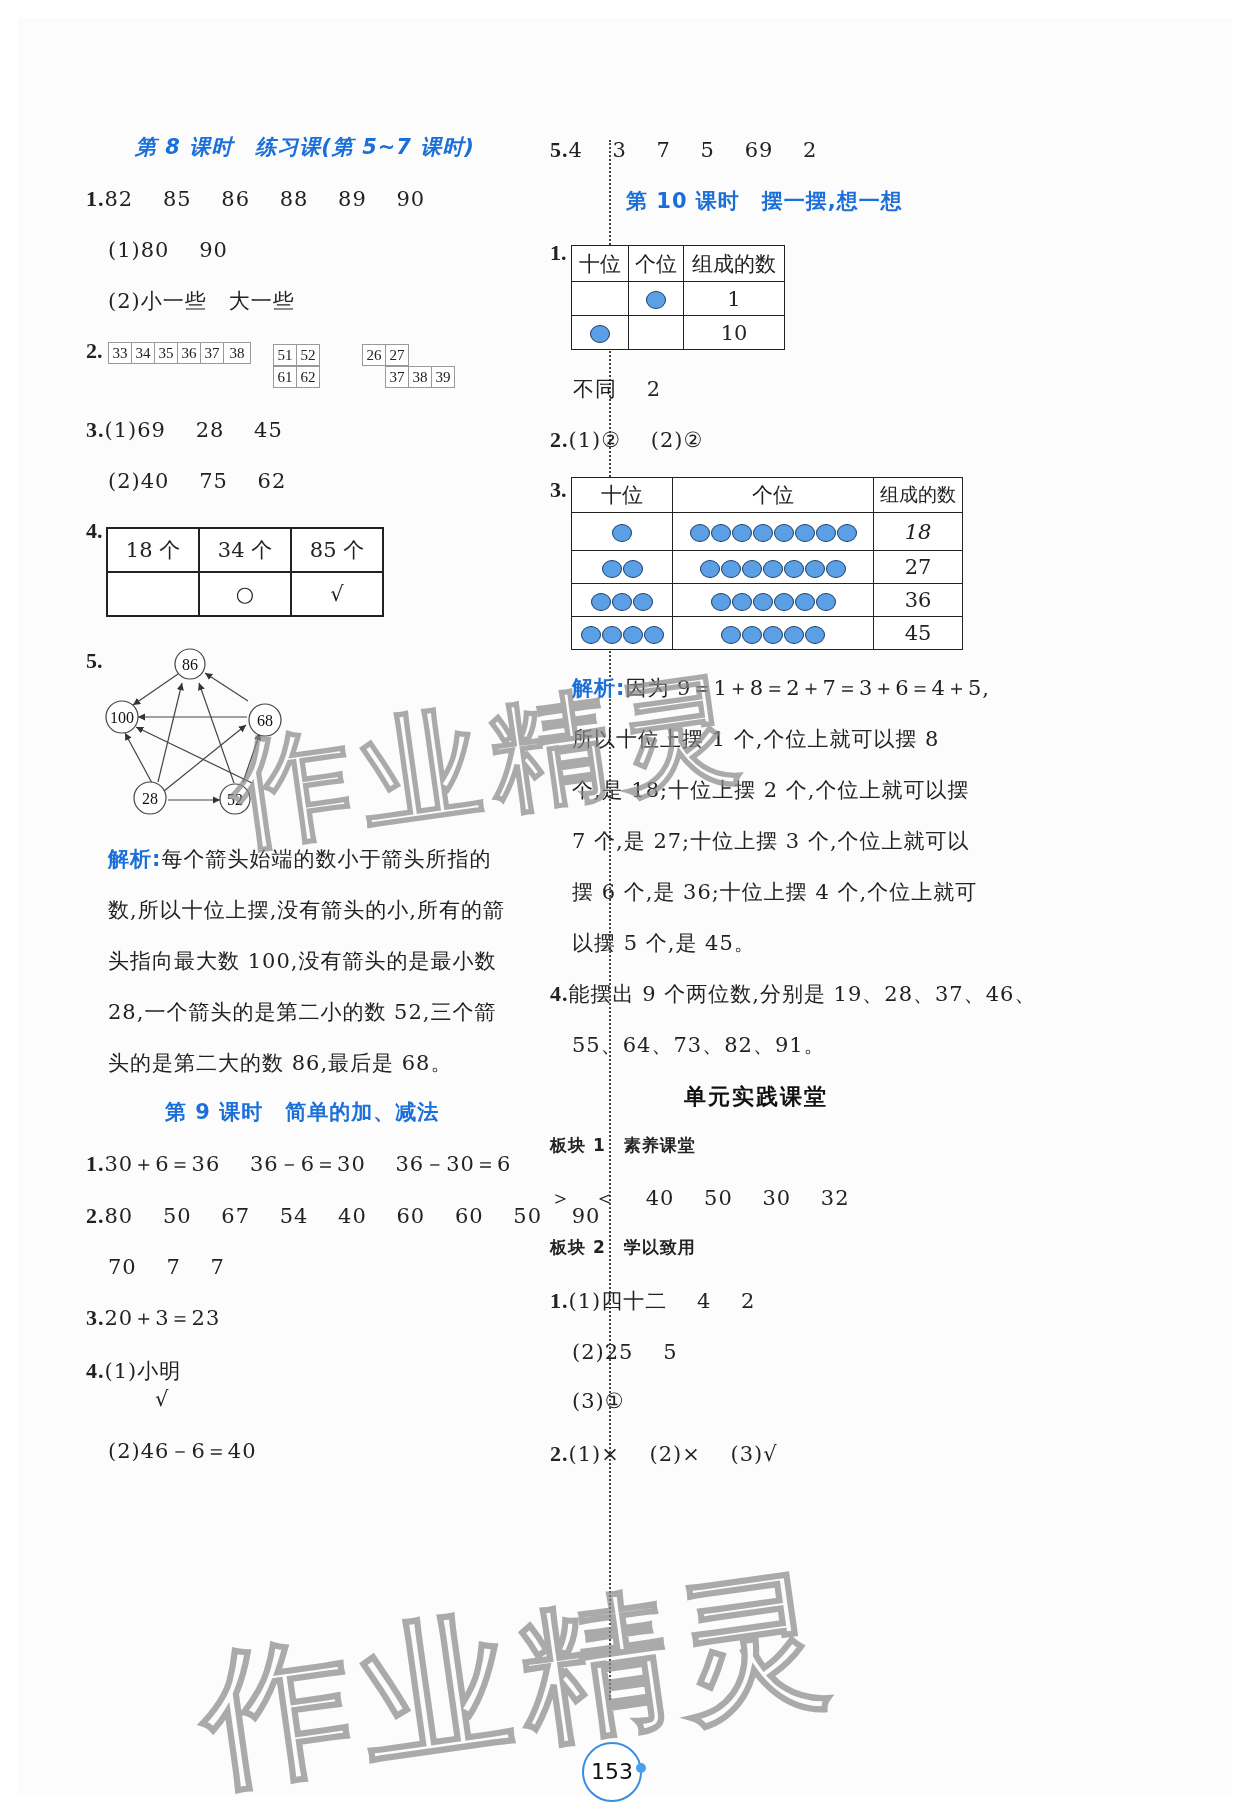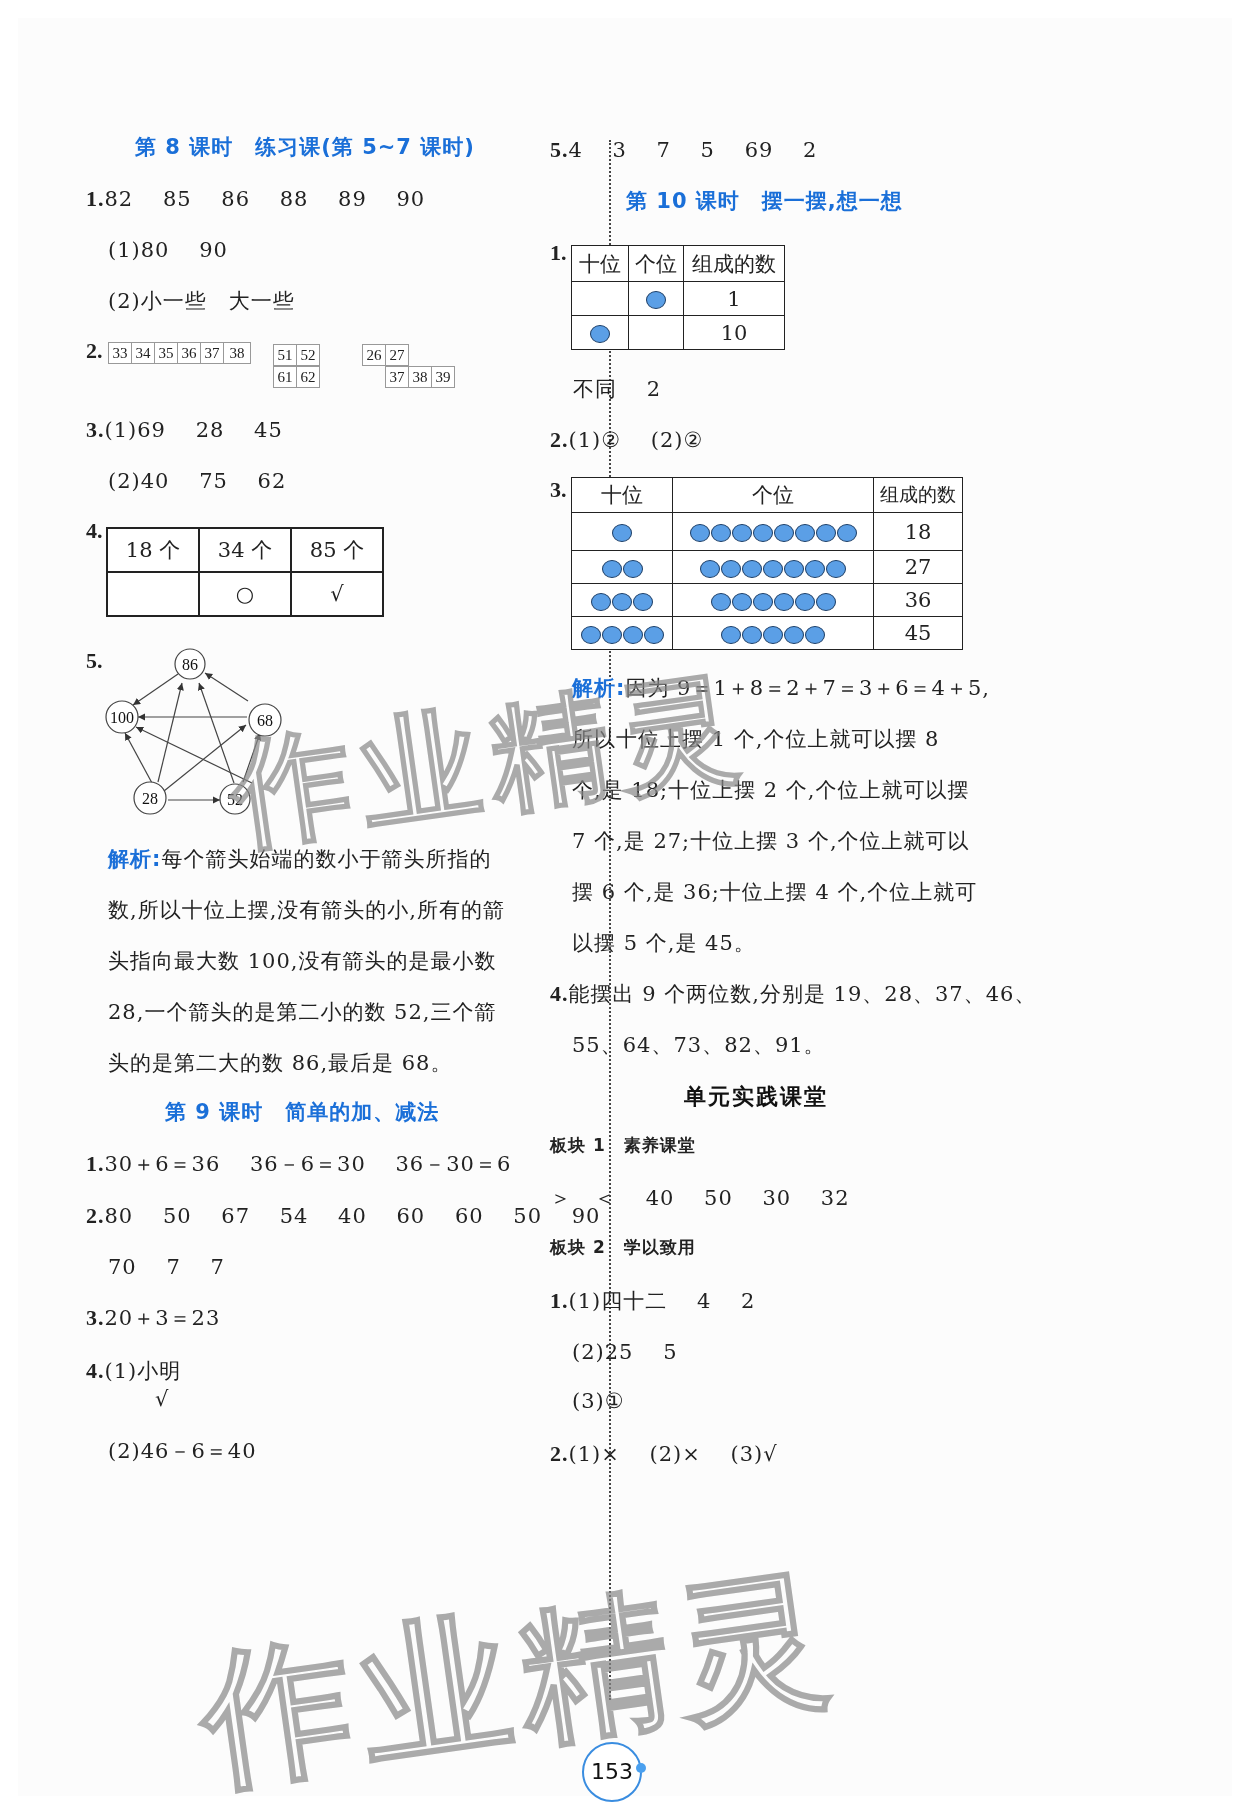--- a/index.html
+++ b/index.html
@@ -60,21 +60,21 @@
     position: absolute; left: 636px; top: 1763px; width: 10px; height: 10px;
     border-radius: 50%; background: #4aa0ef;
   }
 </style>
 </head>
 <body>
 
 <div class="page"></div>
 <div class="divider"></div>
 
-<div class="abs blue-h" style="left:135px; top:133px;">第 8 课时　练习课(第 5~7 课时)</div>
+<div class="abs blue-h" style="left:135px; top:133px;font-style:italic;">第 8 课时　练习课(第 5~7 课时)</div>
 
 <div class="abs t" style="left:86px; top:185px;">
   <span class="num">1.</span><span>82　 85　 86　 88　 89　 90</span>
 </div>
 <div class="abs t" style="left:108px; top:236px;">(1)80　 90</div>
 <div class="abs t" style="left:108px; top:287px;">(2)小一些　大一些</div>
 
 <div class="abs num" style="left:86px; top:338px;">2.</div>
 <div>
   <div class="cell" style="left:108px; top:342px; width:22px;">33</div>
@@ -211,21 +211,21 @@
 </div>
 
 <div class="abs num" style="left:550px; top:477px;">3.</div>
 <table class="box thin" style="left:571px; top:477px;">
   <tbody>
       <tr style="height:35px;">
     <td style="width:98px;">十位</td>
     <td style="width:198px;">个位</td>
     <td style="width:86px; font-size:19px;">组成的数</td>
   </tr>
-  <tr style="height:38px;">
+  <tr style="height:38px;font-style:italic;">
     <td><span class="dot"></span></td>
     <td><span class="dot"></span><span class="dot"></span><span class="dot"></span><span class="dot"></span><span class="dot"></span><span class="dot"></span><span class="dot"></span><span class="dot"></span></td>
     <td>18</td>
   </tr>
   <tr style="height:33px;">
     <td><span class="dot"></span><span class="dot"></span></td>
     <td><span class="dot"></span><span class="dot"></span><span class="dot"></span><span class="dot"></span><span class="dot"></span><span class="dot"></span><span class="dot"></span></td>
     <td>27</td>
   </tr>
   <tr style="height:33px;">

